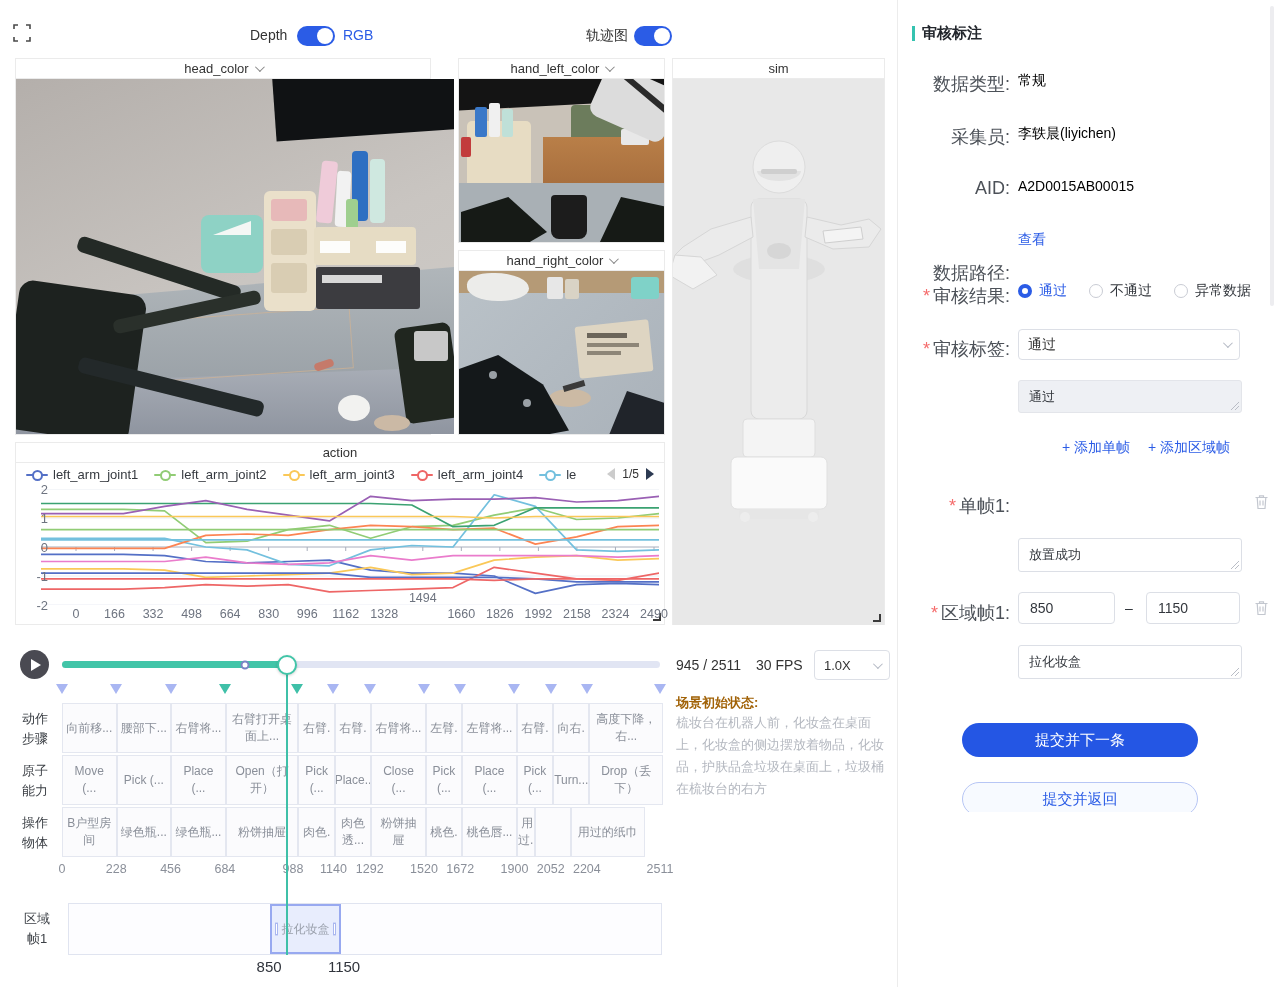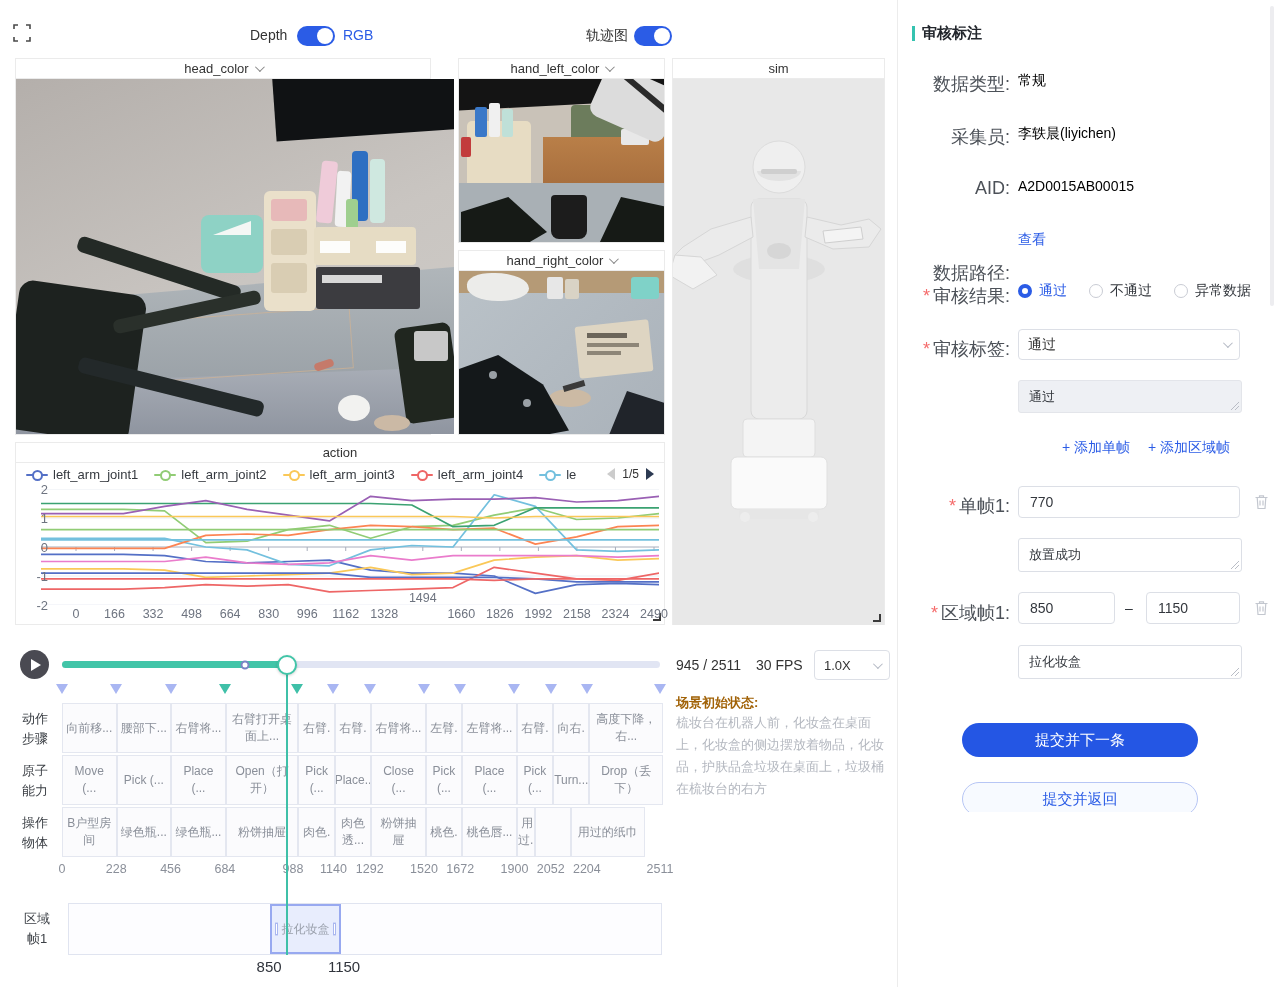--- a/index.html
+++ b/index.html
@@ -493,23 +493,20 @@
     <div class="note-box gray" style="left:120px;top:380px;width:224px;height:33px;">
       <span>通过</span><span class="rsz"></span>
     </div>
 
     <div class="abs link" style="left:164px;top:439px;">+ 添加单帧</div>
     <div class="abs link" style="left:250px;top:439px;">+ 添加区域帧</div>
 
     <div class="p-label" style="left:-8px;top:494px;">
       <span class="req">*</span><span>单帧1:</span>
     </div>
-    <div class="input-box" style="left:120px;top:486px;width:222px;height:32px;">
-      <span>770</span>
-    </div>
     <svg class="trash" style="left:356px;top:494px;" viewBox="0 0 15 16">
       <path d="M1.5 3.5h12M5.5 3.5V1.8h4v1.7M3.2 3.5l.8 11h7l.8-11M6 6.5v5M9 6.5v5" fill="none" stroke="#c3c7cf" stroke-width="1.2"></path>
     </svg>
     <div class="note-box" style="left:120px;top:538px;width:224px;height:34px;">
       <span>放置成功</span><span class="rsz"></span>
     </div>
 
     <div class="p-label" style="left:-8px;top:601px;">
       <span class="req">*</span><span>区域帧1:</span>
     </div>

